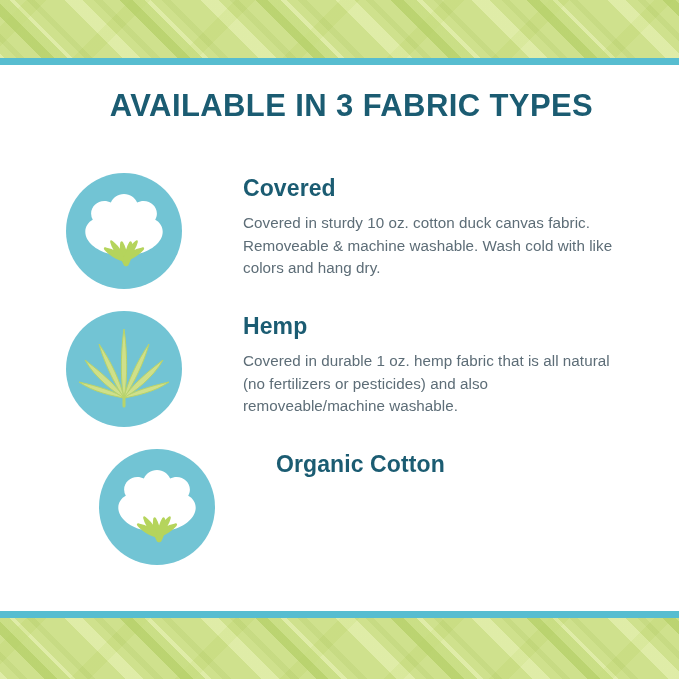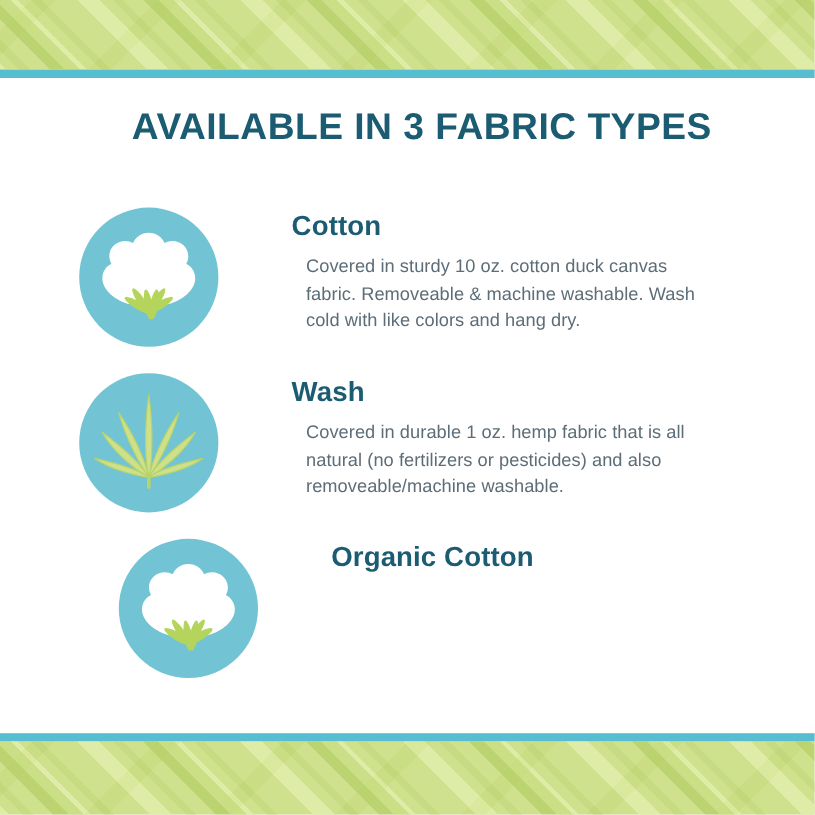--- a/index.html
+++ b/index.html
@@ -105,21 +105,21 @@
     font-size:23px;
     font-weight:bold;
     line-height:1.05;
     margin:0 0 12px 0;
     letter-spacing:.1px;
   }
   .sec-body{
     color:#5d6d77;
     font-size:15.2px;
     line-height:1.48;
-    margin:12px;
+    margin:0;
     letter-spacing:.05px;
   }
 </style>
 </head>
 <body>
 
 <div class="band band-top">
   <div class="stripes"></div>
   <div class="dashes"></div>
 </div>
@@ -133,21 +133,21 @@
     <div class="icon-wrap">
       <svg viewBox="0 0 122 122" xmlns="http://www.w3.org/2000/svg">
         <circle cx="61" cy="61" r="58" fill="#72c4d4"></circle>
         <path d="M61 24c6.2 0 11.2 3.6 13.1 8.6 1.9-1.1 4.2-1.7 6.6-1.7 7.3 0 13.2 5.6 13.2 12.6 0 2.3-.6 4.4-1.7 6.3 4.5 2.3 7.5 6.8 7.5 12 0 9.9-10.8 18.7-23.4 21.8-4.7 1.2-10 1.8-15.3 1.8s-10.6-.6-15.3-1.8C33.1 80.5 22.3 71.7 22.3 61.8c0-5.2 3-9.7 7.5-12a12.1 12.1 0 0 1-1.7-6.3c0-7 5.9-12.6 13.2-12.6 2.4 0 4.7.6 6.6 1.7C49.8 27.6 54.8 24 61 24z" fill="#ffffff"></path>
         <path d="M61 95.5c-2.6-4.4-3.9-9.6-4.1-15.3-.1-2.6 0-5 .3-7.1.3-2.1 1.7-2.6 2.7-1 1.3 2.1 2.4 4.6 3.2 7.4.8-2.8 1.9-5.3 3.2-7.4 1-1.6 2.4-1.1 2.7 1 .3 2.1.4 4.5.3 7.1-.2 5.7-1.5 10.9-4.1 15.3-.6 1-3.6 1-4.2 0z" fill="#b5d45c"></path>
         <path d="M60.2 91.5c-5.1-1.3-9.8-3.6-13.9-6.9-1.9-1.5-3.5-3.1-4.8-4.6-1.3-1.6-.5-2.9 1.4-2.6 2.4.4 5 1.2 7.6 2.5-1.5-2.5-2.6-5-3.2-7.5-.5-1.9.7-2.8 2.3-1.5 1.7 1.3 3.4 2.9 5.1 4.9 3.6 4.2 6.1 8.9 7.1 13.8.2 1.1-1.6 2.1-2.6 1.9z" fill="#b5d45c"></path>
         <path d="M61.8 91.5c5.1-1.3 9.8-3.6 13.9-6.9 1.9-1.5 3.5-3.1 4.8-4.6 1.3-1.6.5-2.9-1.4-2.6-2.4.4-5 1.2-7.6 2.5 1.5-2.5 2.6-5 3.2-7.5.5-1.9-.7-2.8-2.3-1.5-1.7 1.3-3.4 2.9-5.1 4.9-3.6 4.2-6.1 8.9-7.1 13.8-.2 1.1 1.6 2.1 2.6 1.9z" fill="#b5d45c"></path>
       </svg>
     </div>
     <div class="sec-text">
-      <p class="sec-head">Cotton</p>
+      <p class="sec-head">Covered</p>
       <p class="sec-body">Covered in sturdy 10 oz. cotton duck canvas fabric. Removeable &amp; machine washable. Wash cold with like colors and hang dry.</p>
     </div>
   </div>
 
   <div class="section sec-hemp">
     <div class="icon-wrap">
       <svg viewBox="0 0 122 122" xmlns="http://www.w3.org/2000/svg">
         <circle cx="61" cy="61" r="58" fill="#72c4d4"></circle>
         <g fill="#cfe08a" stroke="#b8d36a" stroke-width="1" stroke-linejoin="round">
           <path d="M61 90 C58 78 57 48 61 21 C65 48 64 78 61 90 Z"></path>
@@ -155,21 +155,21 @@
           <path d="M61 90 C68 80 80 58 86 36 C74 53 64 75 61 90 Z"></path>
           <path d="M61 90 C51 84 32 70 22 52 C38 64 55 79 61 90 Z"></path>
           <path d="M61 90 C71 84 90 70 100 52 C84 64 67 79 61 90 Z"></path>
           <path d="M61 90 C50 88 30 84 16 74 C34 78 54 84 61 90 Z"></path>
           <path d="M61 90 C72 88 92 84 106 74 C88 78 68 84 61 90 Z"></path>
         </g>
         <path d="M61 90 L61 98" stroke="#b8d36a" stroke-width="3" stroke-linecap="round"></path>
       </svg>
     </div>
     <div class="sec-text">
-      <p class="sec-head">Wash</p>
+      <p class="sec-head">Hemp</p>
       <p class="sec-body">Covered in durable 1 oz. hemp fabric that is all natural (no fertilizers or pesticides) and also removeable/machine washable.</p>
     </div>
   </div>
 
   <div class="section sec-organic">
     <div class="icon-wrap">
       <svg viewBox="0 0 122 122" xmlns="http://www.w3.org/2000/svg">
         <circle cx="61" cy="61" r="58" fill="#72c4d4"></circle>
         <path d="M61 24c6.2 0 11.2 3.6 13.1 8.6 1.9-1.1 4.2-1.7 6.6-1.7 7.3 0 13.2 5.6 13.2 12.6 0 2.3-.6 4.4-1.7 6.3 4.5 2.3 7.5 6.8 7.5 12 0 9.9-10.8 18.7-23.4 21.8-4.7 1.2-10 1.8-15.3 1.8s-10.6-.6-15.3-1.8C33.1 80.5 22.3 71.7 22.3 61.8c0-5.2 3-9.7 7.5-12a12.1 12.1 0 0 1-1.7-6.3c0-7 5.9-12.6 13.2-12.6 2.4 0 4.7.6 6.6 1.7C49.8 27.6 54.8 24 61 24z" fill="#ffffff"></path>
         <path d="M61 95.5c-2.6-4.4-3.9-9.6-4.1-15.3-.1-2.6 0-5 .3-7.1.3-2.1 1.7-2.6 2.7-1 1.3 2.1 2.4 4.6 3.2 7.4.8-2.8 1.9-5.3 3.2-7.4 1-1.6 2.4-1.1 2.7 1 .3 2.1.4 4.5.3 7.1-.2 5.7-1.5 10.9-4.1 15.3-.6 1-3.6 1-4.2 0z" fill="#b5d45c"></path>

